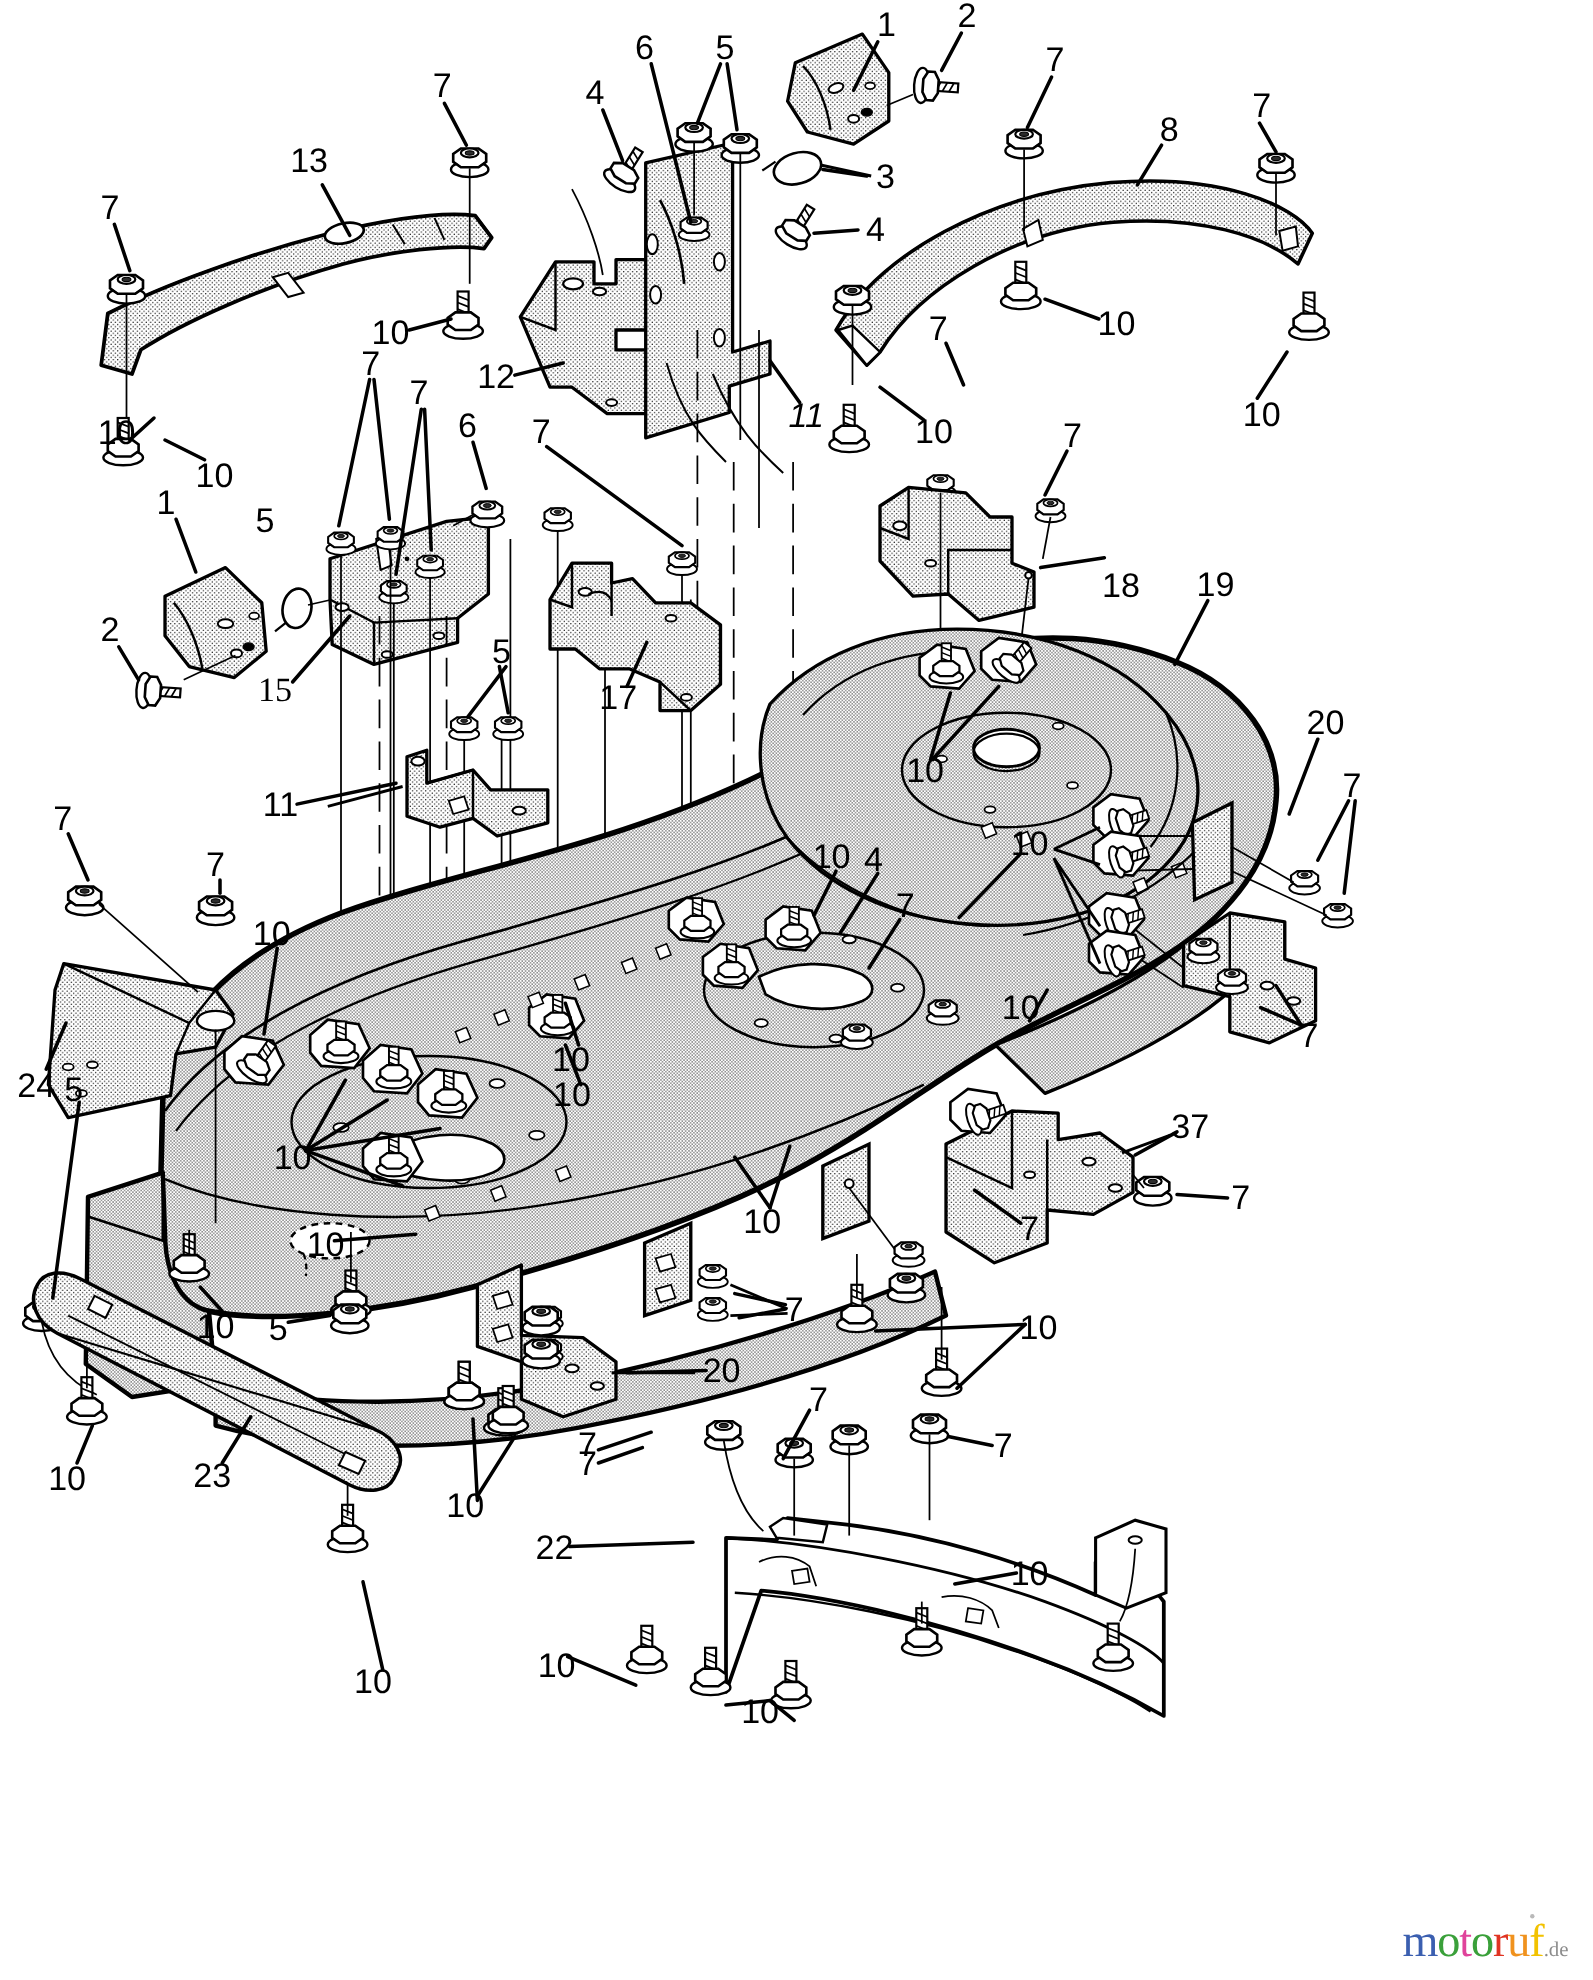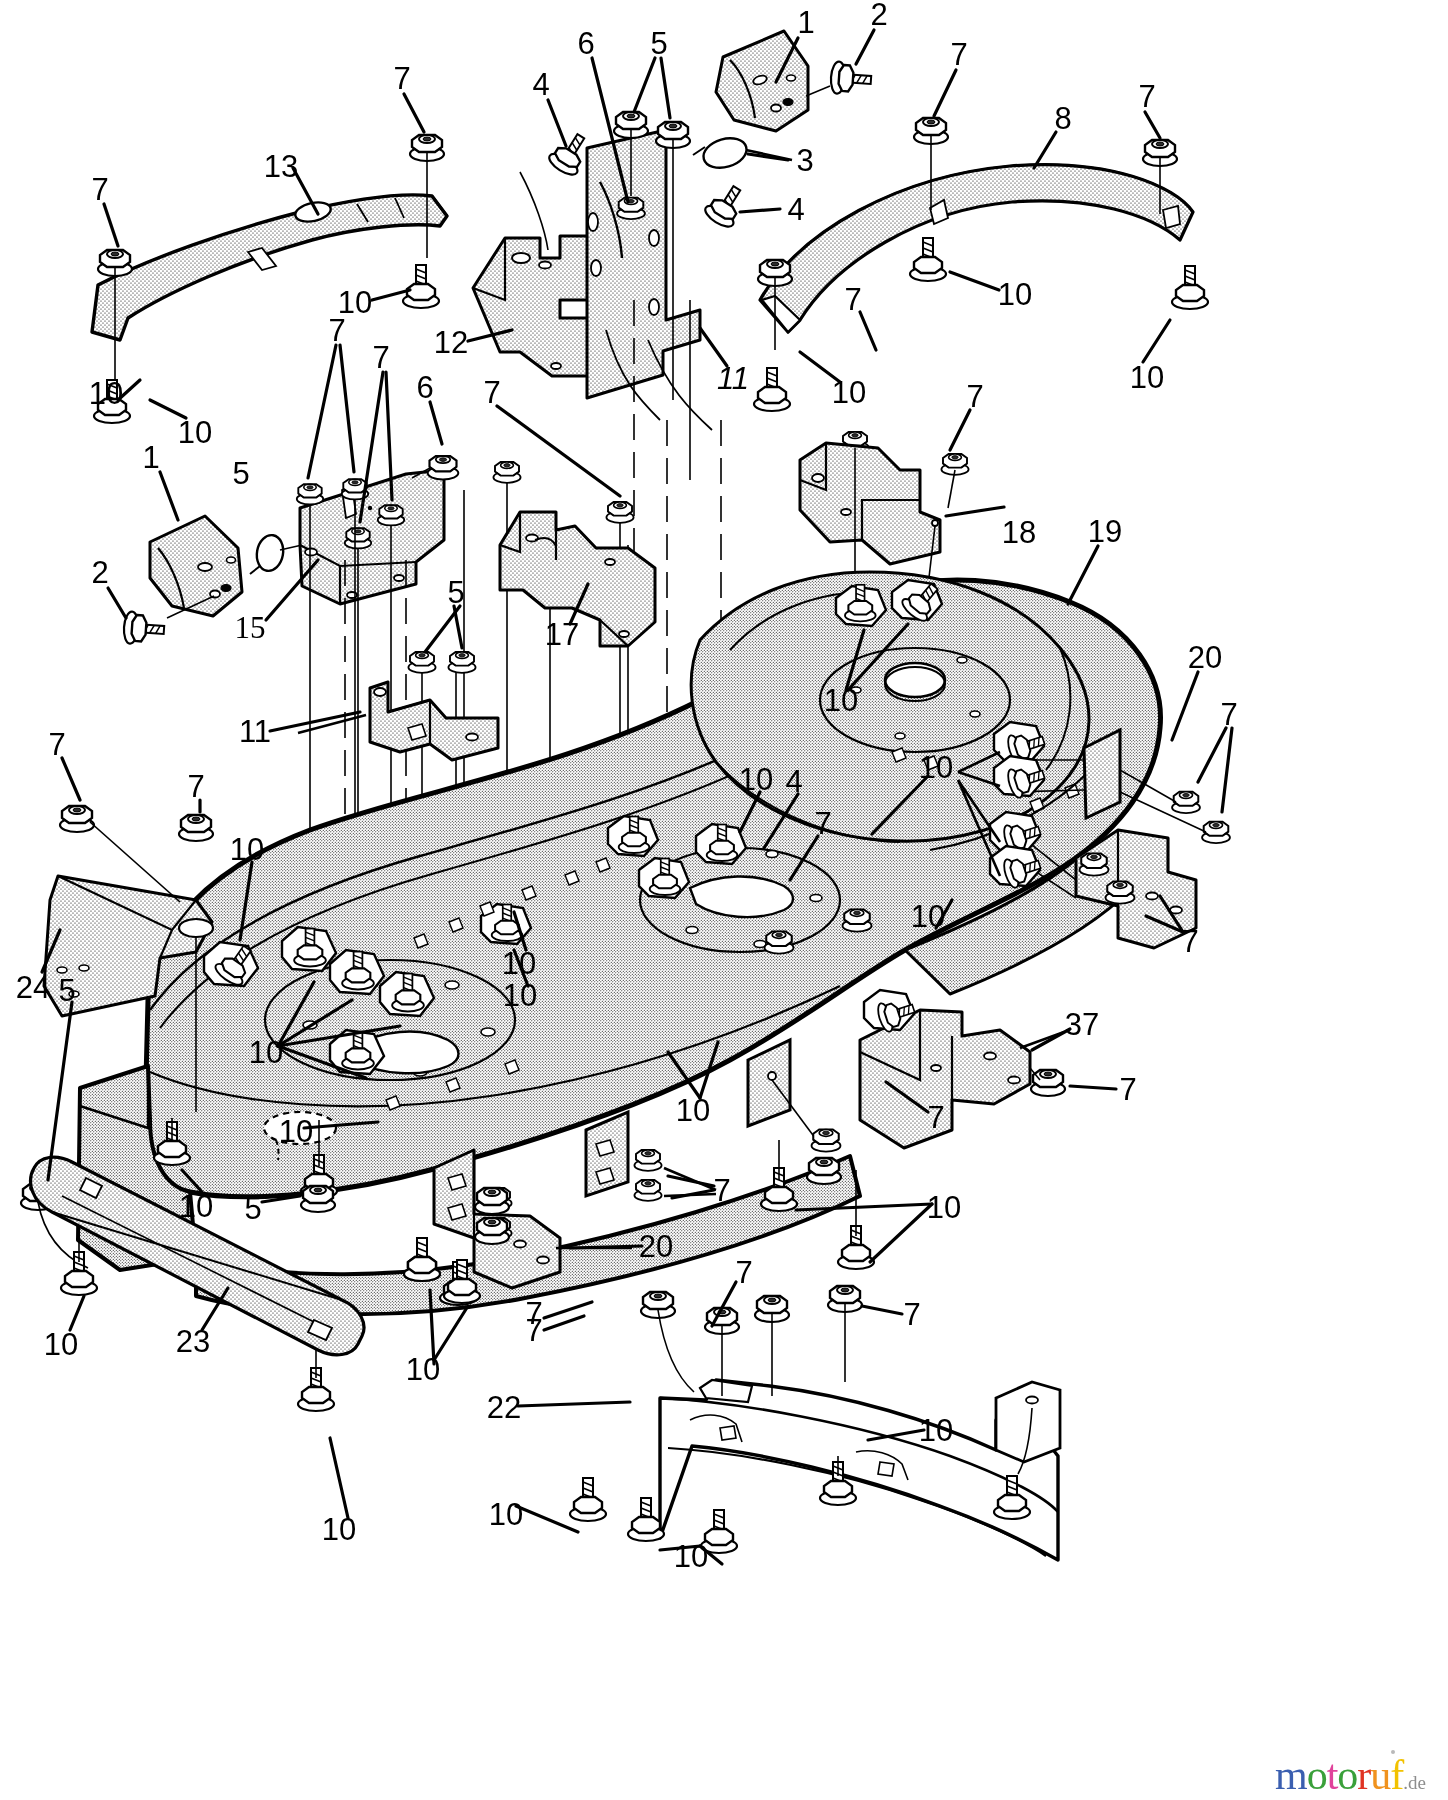--- a/index.html
+++ b/index.html
@@ -21,21 +21,21 @@
     color:#000;
     line-height:1;
     white-space:nowrap;
     transform:translate(-50%,-50%);
     letter-spacing:0px;
   }
 
   
   #brand{
     position:absolute;
-    right:22px;bottom:4px;
+    right:22px;bottom:14px;
     font-family:"Liberation Serif", serif;
     font-size:42px;
     line-height:1;
     letter-spacing:-1px;
     user-select:none;
   }
   #brand .l{display:inline-block;}
   #brand .suffix{
     font-family:"Liberation Serif", serif;
     font-size:19px;
@@ -761,21 +761,21 @@
   <div id="callout-layer">
       <div class="callout" style="left: 806px; top: 22px;">1</div>
       <div class="callout" style="left: 879px; top: 14px;">2</div>
       <div class="callout" style="left: 586px; top: 43px;">6</div>
       <div class="callout" style="left: 659px; top: 43px;">5</div>
       <div class="callout" style="left: 402px; top: 78px;">7</div>
       <div class="callout" style="left: 541px; top: 84px;">4</div>
       <div class="callout" style="left: 959px; top: 54px;">7</div>
       <div class="callout" style="left: 1063px; top: 118px;">8</div>
       <div class="callout" style="left: 1147px; top: 96px;">7</div>
-      <div class="callout" style="left: 281px; top: 166px;">13</div>
+      <div class="callout" style="left: 281px; top: 146px;">13</div>
       <div class="callout" style="left: 805px; top: 160px;">3</div>
       <div class="callout" style="left: 100px; top: 189px;">7</div>
       <div class="callout" style="left: 796px; top: 209px;">4</div>
       <div class="callout" style="left: 355px; top: 302px;">10</div>
       <div class="callout" style="left: 853px; top: 299px;">7</div>
       <div class="callout" style="left: 1015px; top: 294px;">10</div>
       <div class="callout" style="left: 451px; top: 342px;">12</div>
       <div class="callout" style="left: 337px; top: 330px;">7</div>
       <div class="callout" style="left: 733px; top: 378px; font-style: italic;">11</div>
       <div class="callout" style="left: 1147px; top: 377px;">10</div>

